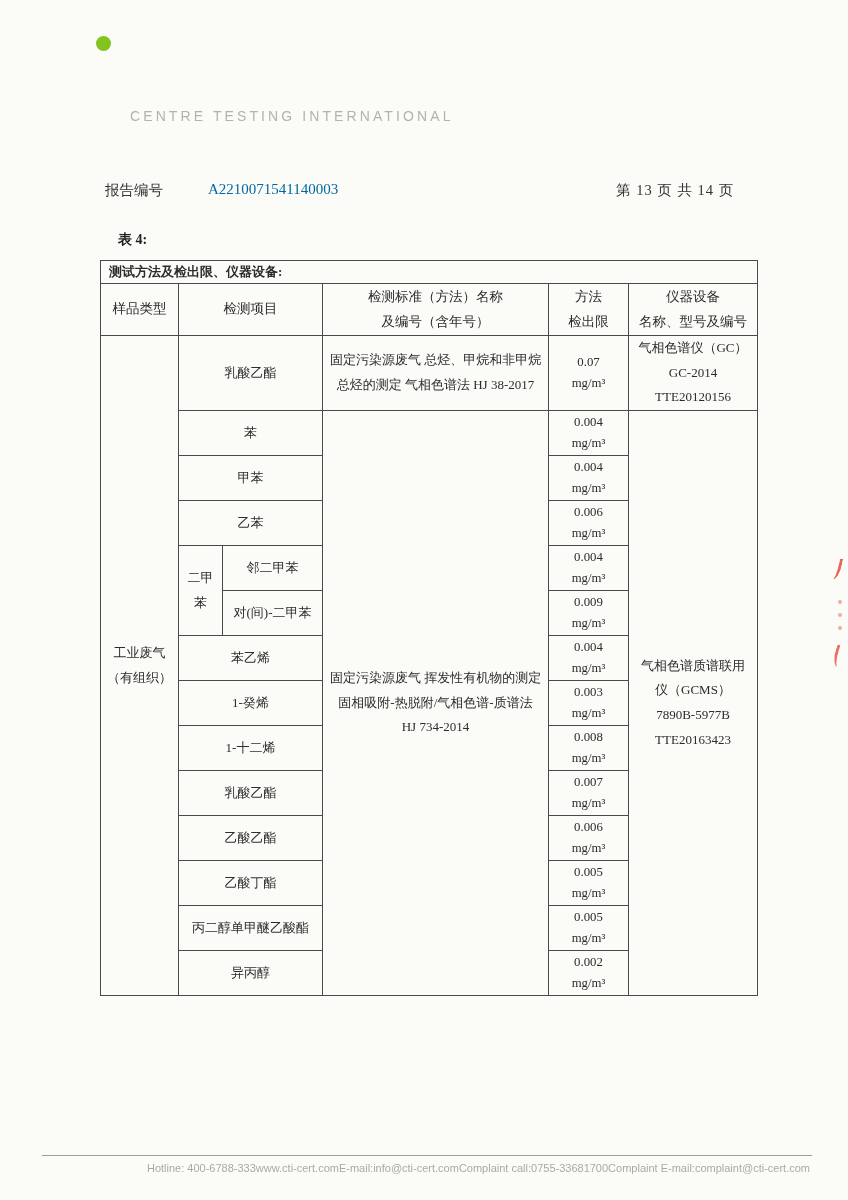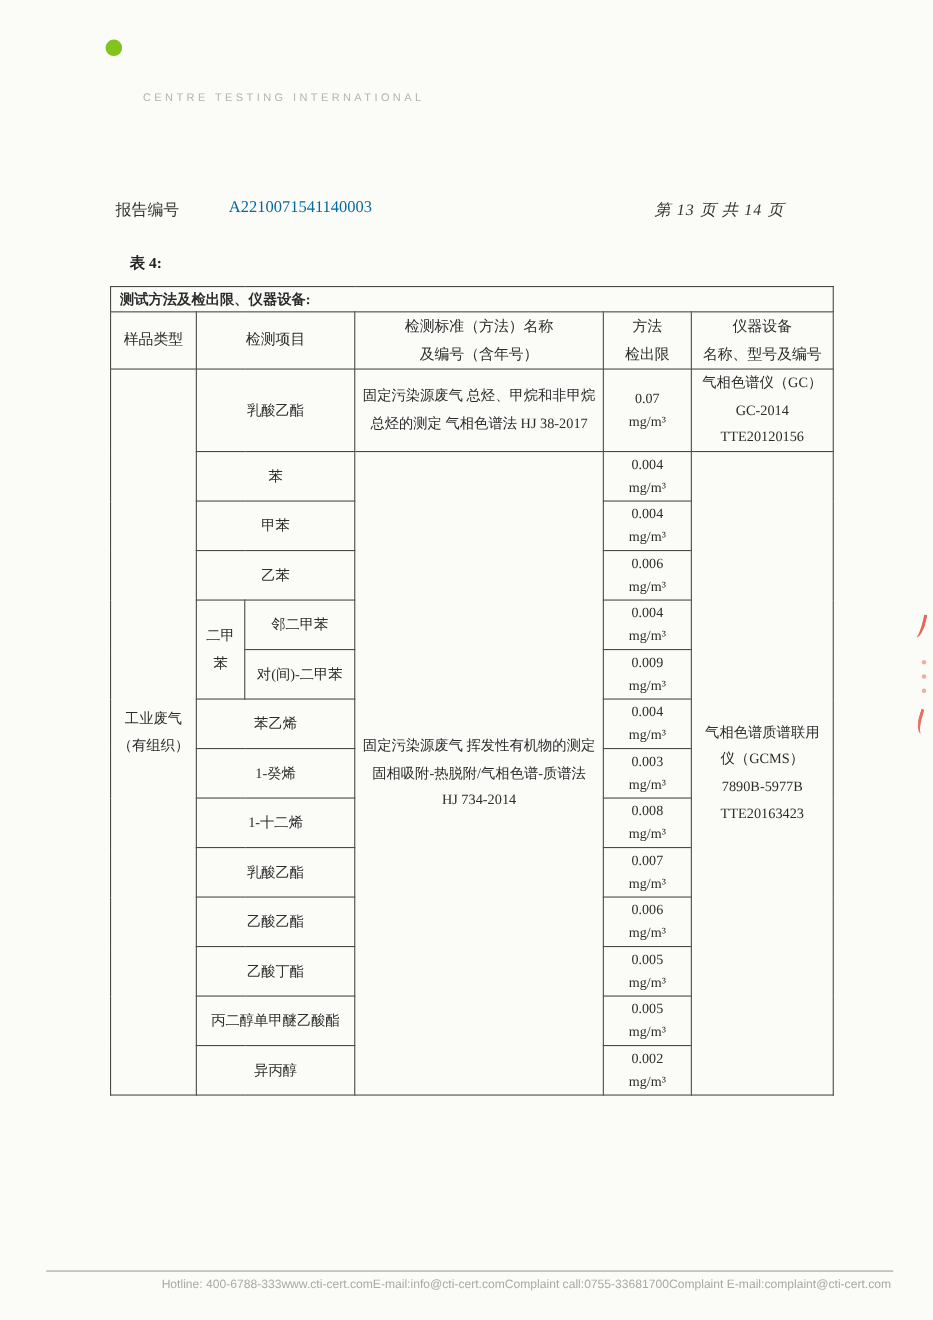--- a/index.html
+++ b/index.html
@@ -25,30 +25,30 @@
     width:15px; height:15px; border-radius:50%;
     background:#82c31e;
   }
   .logo-cn {
     position:absolute; left:102px; top:13px;
     font-family:"DejaVu Sans","Liberation Sans",sans-serif;
     font-size:34px; letter-spacing:8px; color:#9c9c9c; font-weight:600;
     white-space:nowrap;
   }
   .logo-en {
-    position:absolute; left:104px; top:48px;
+    position:absolute; left:104px; top:72px;
     font-family:"Liberation Sans","DejaVu Sans",sans-serif;
-    font-size:10px; letter-spacing:3.1px; color:#b2b2ae;
+    font-size:14px; letter-spacing:3.1px; color:#b2b2ae;
     white-space:nowrap;
   }
 
   
   .meta-label { position:absolute; left:105px; top:181px; font-size:14.5px; color:#333; }
   .meta-no    { position:absolute; left:208px; top:181px; font-size:15px; color:#0369a1;text-align:center; }
-  .meta-page  { position:absolute; left:595px; top:181px; font-size:14.5px; color:#333; letter-spacing:1px; white-space:nowrap;font-style:italic; }
+  .meta-page  { position:absolute; left:616px; top:181px; font-size:14.5px; color:#333; letter-spacing:1px; white-space:nowrap; }
 
   
   .tbl-caption { position:absolute; left:118px; top:231px; font-size:14px; font-weight:bold; color:#222; }
   .tbl-wrap { position:absolute; left:100px; top:260px; }
   table { border-collapse:collapse; table-layout:fixed; width:657px; border:1.5px solid #3d3d3d; }
   td {
     border:1px solid #4a4a4a;
     text-align:center; vertical-align:middle;
     font-size:13px; color:#2c2c2c;
     padding:0 3px;

